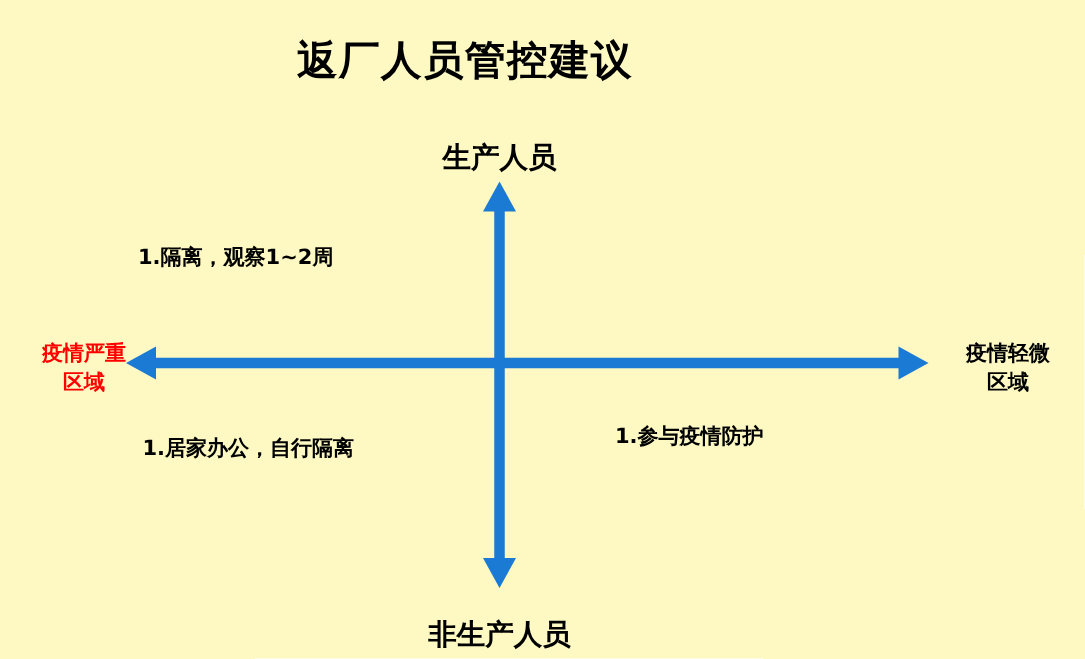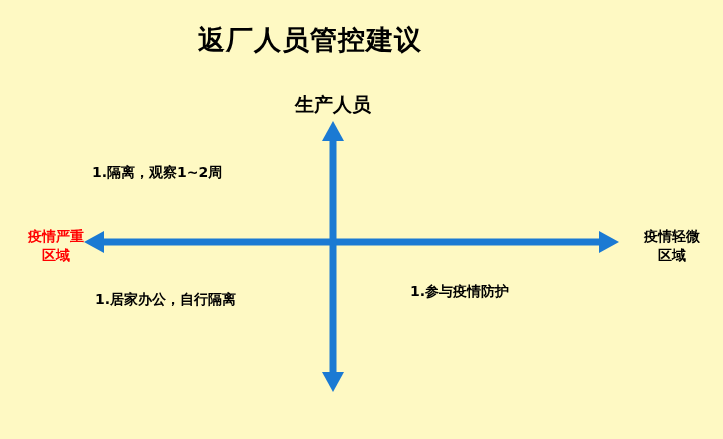--- a/index.html
+++ b/index.html
@@ -82,20 +82,21 @@
     <line class="arrow-line" x1="102" y1="242" x2="601" y2="242"></line>
     <polygon class="arrow-head" points="84,242 104,231 104,253"></polygon>
     <polygon class="arrow-head" points="619,242 599,231 599,253"></polygon>
     <line class="arrow-line" x1="333" y1="140" x2="333" y2="373"></line>
     <polygon class="arrow-head" points="333,121 322,141 344,141"></polygon>
     <polygon class="arrow-head" points="333,392 322,372 344,372"></polygon>
   </svg>
 
   <div class="axis-label top">生产人员</div>
 
+  <div class="axis-label bottom">非生产人员</div>
 
   <div class="axis-label side left">
     <div>疫情严重</div>
     <div>区域</div>
   </div>
 
   <div class="axis-label side right">
     <div>疫情轻微</div>
     <div>区域</div>
   </div>

